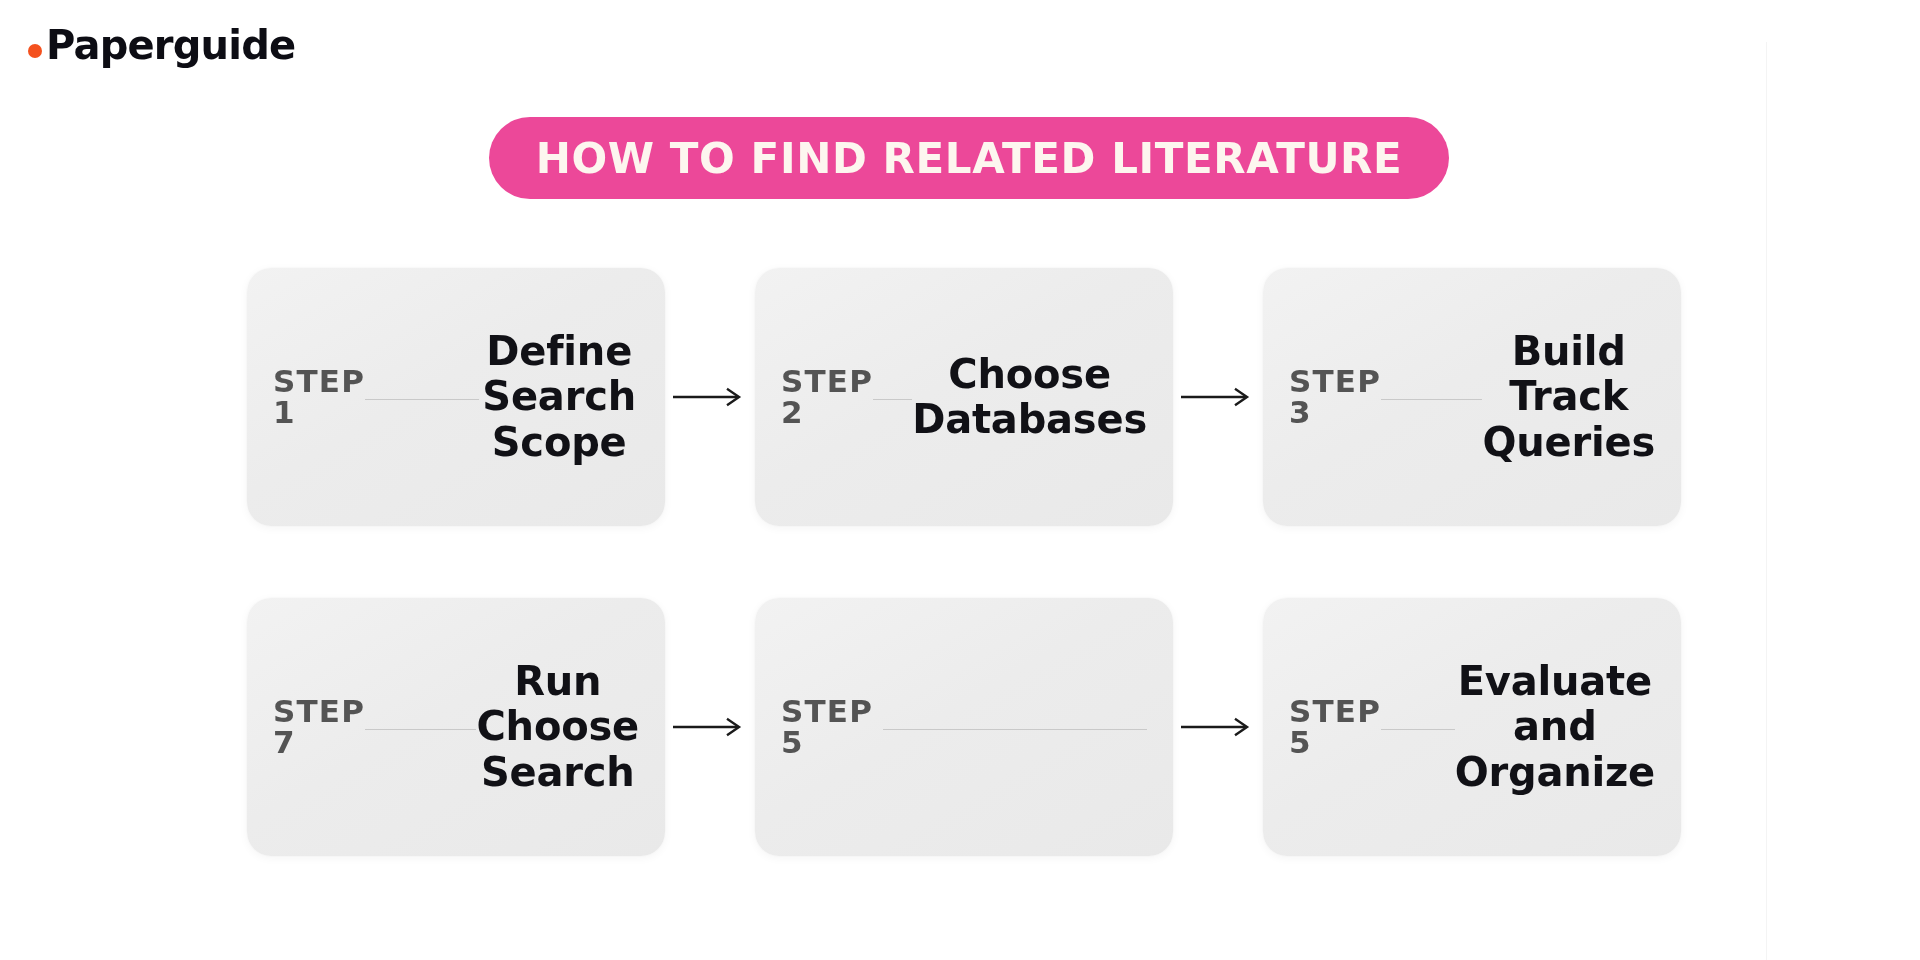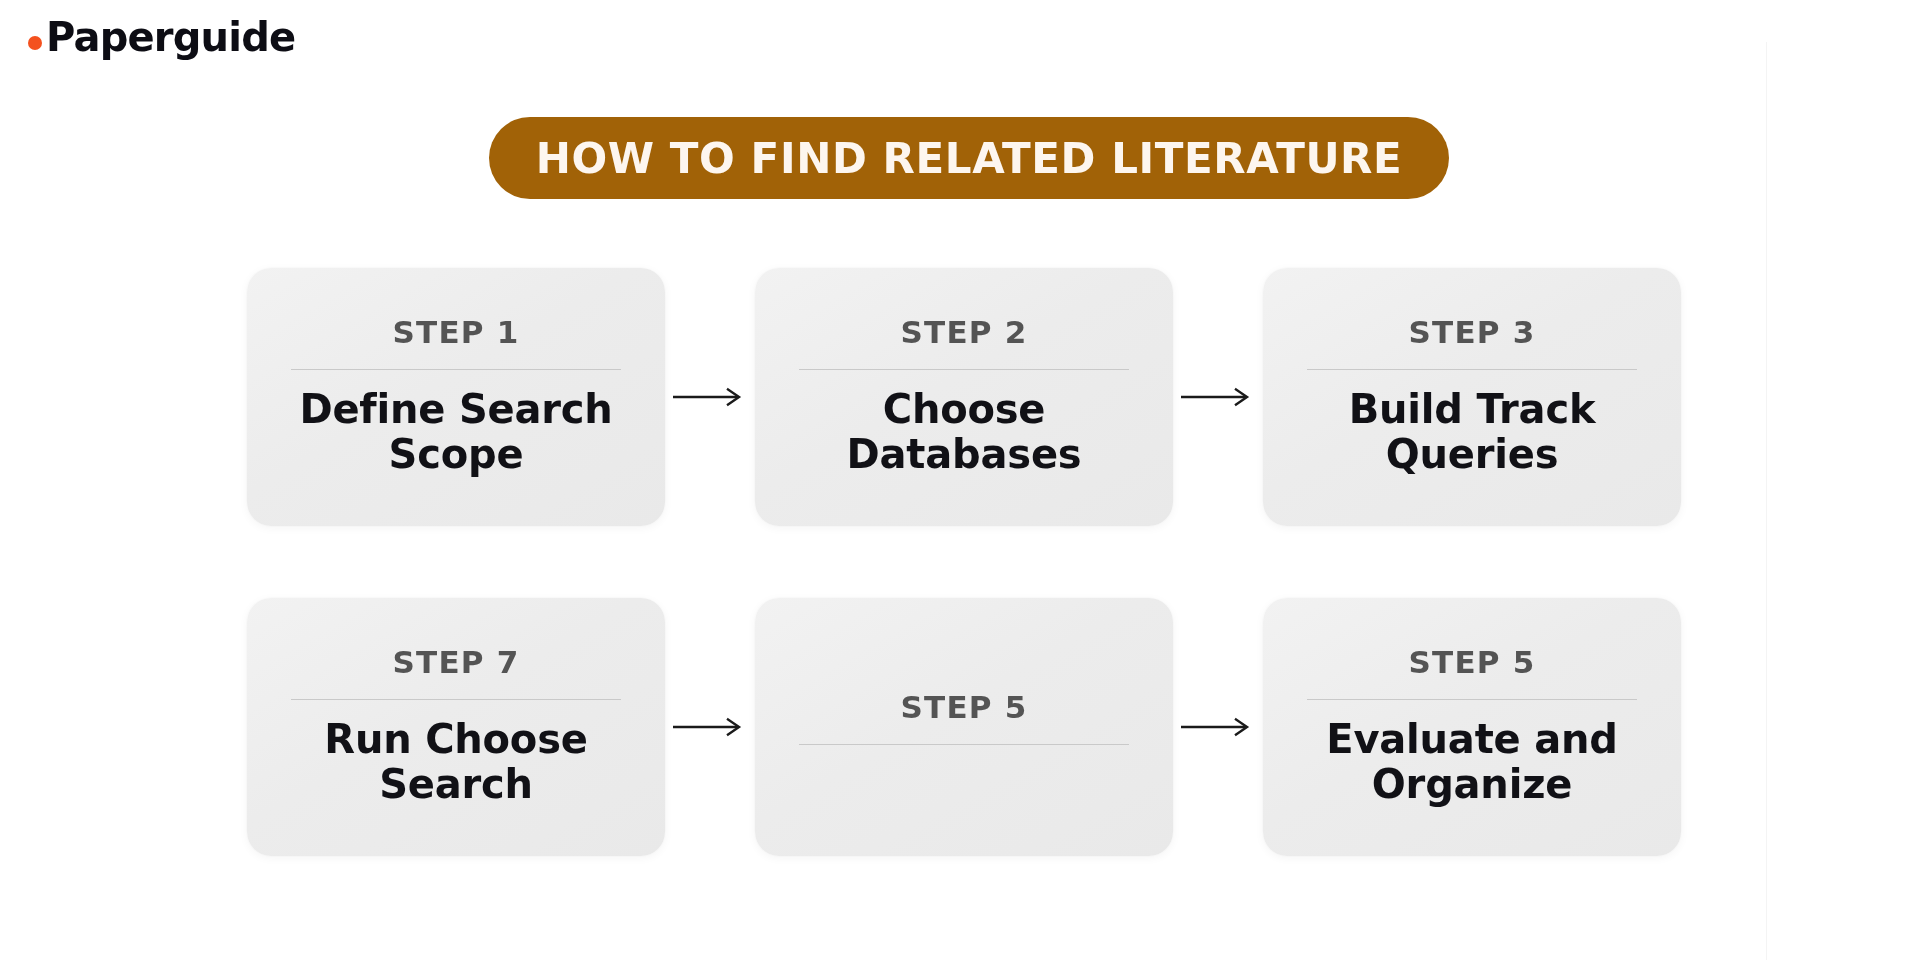--- a/index.html
+++ b/index.html
@@ -26,21 +26,21 @@
     top: 42px;
     width: 1px;
     height: 918px;
     background: #f4f4f4;
   }
 
   
   .logo {
     position: absolute;
     left: 28px;
-    top: 14px;
+    top: 22px;
     display: flex;
     align-items: center;
     gap: 4px;
   }
   .logo-dot {
     width: 14px;
     height: 14px;
     border-radius: 50%;
     background: #f4511e;
     margin-top: 12px;
@@ -53,21 +53,21 @@
     font-family: "DejaVu Sans", sans-serif;
   }
 
   
   .banner {
     position: absolute;
     left: 489px;
     top: 117px;
     width: 960px;
     height: 82px;
-    background: #a16207;
+    background: #ec4899;
     border-radius: 41px;
     display: flex;
     align-items: center;
     justify-content: center;
   }
   .banner-text {
     color: #fdf6ef;
     font-size: 42px;
     font-weight: 800;
     letter-spacing: 0.6px;
@@ -90,21 +90,21 @@
   }
   .row + .row { margin-top: 72px; }
 
   .card {
     width: 418px;
     height: 258px;
     border-radius: 24px;
     background: linear-gradient(150deg, #f2f2f2 0%, #ececec 45%, #e9e9e9 100%);
     box-shadow: 0 2px 10px rgba(0,0,0,0.045), 0 0 0 1px rgba(0,0,0,0.012);
     display: flex;
-    flex-direction: column;
+    flex-direction: row;
     align-items: center;
     justify-content: center;
     padding: 0 26px;
     flex: 0 0 auto;
   }
 
   .card-step {
     font-size: 31px;
     font-weight: 600;
     color: #545454;

